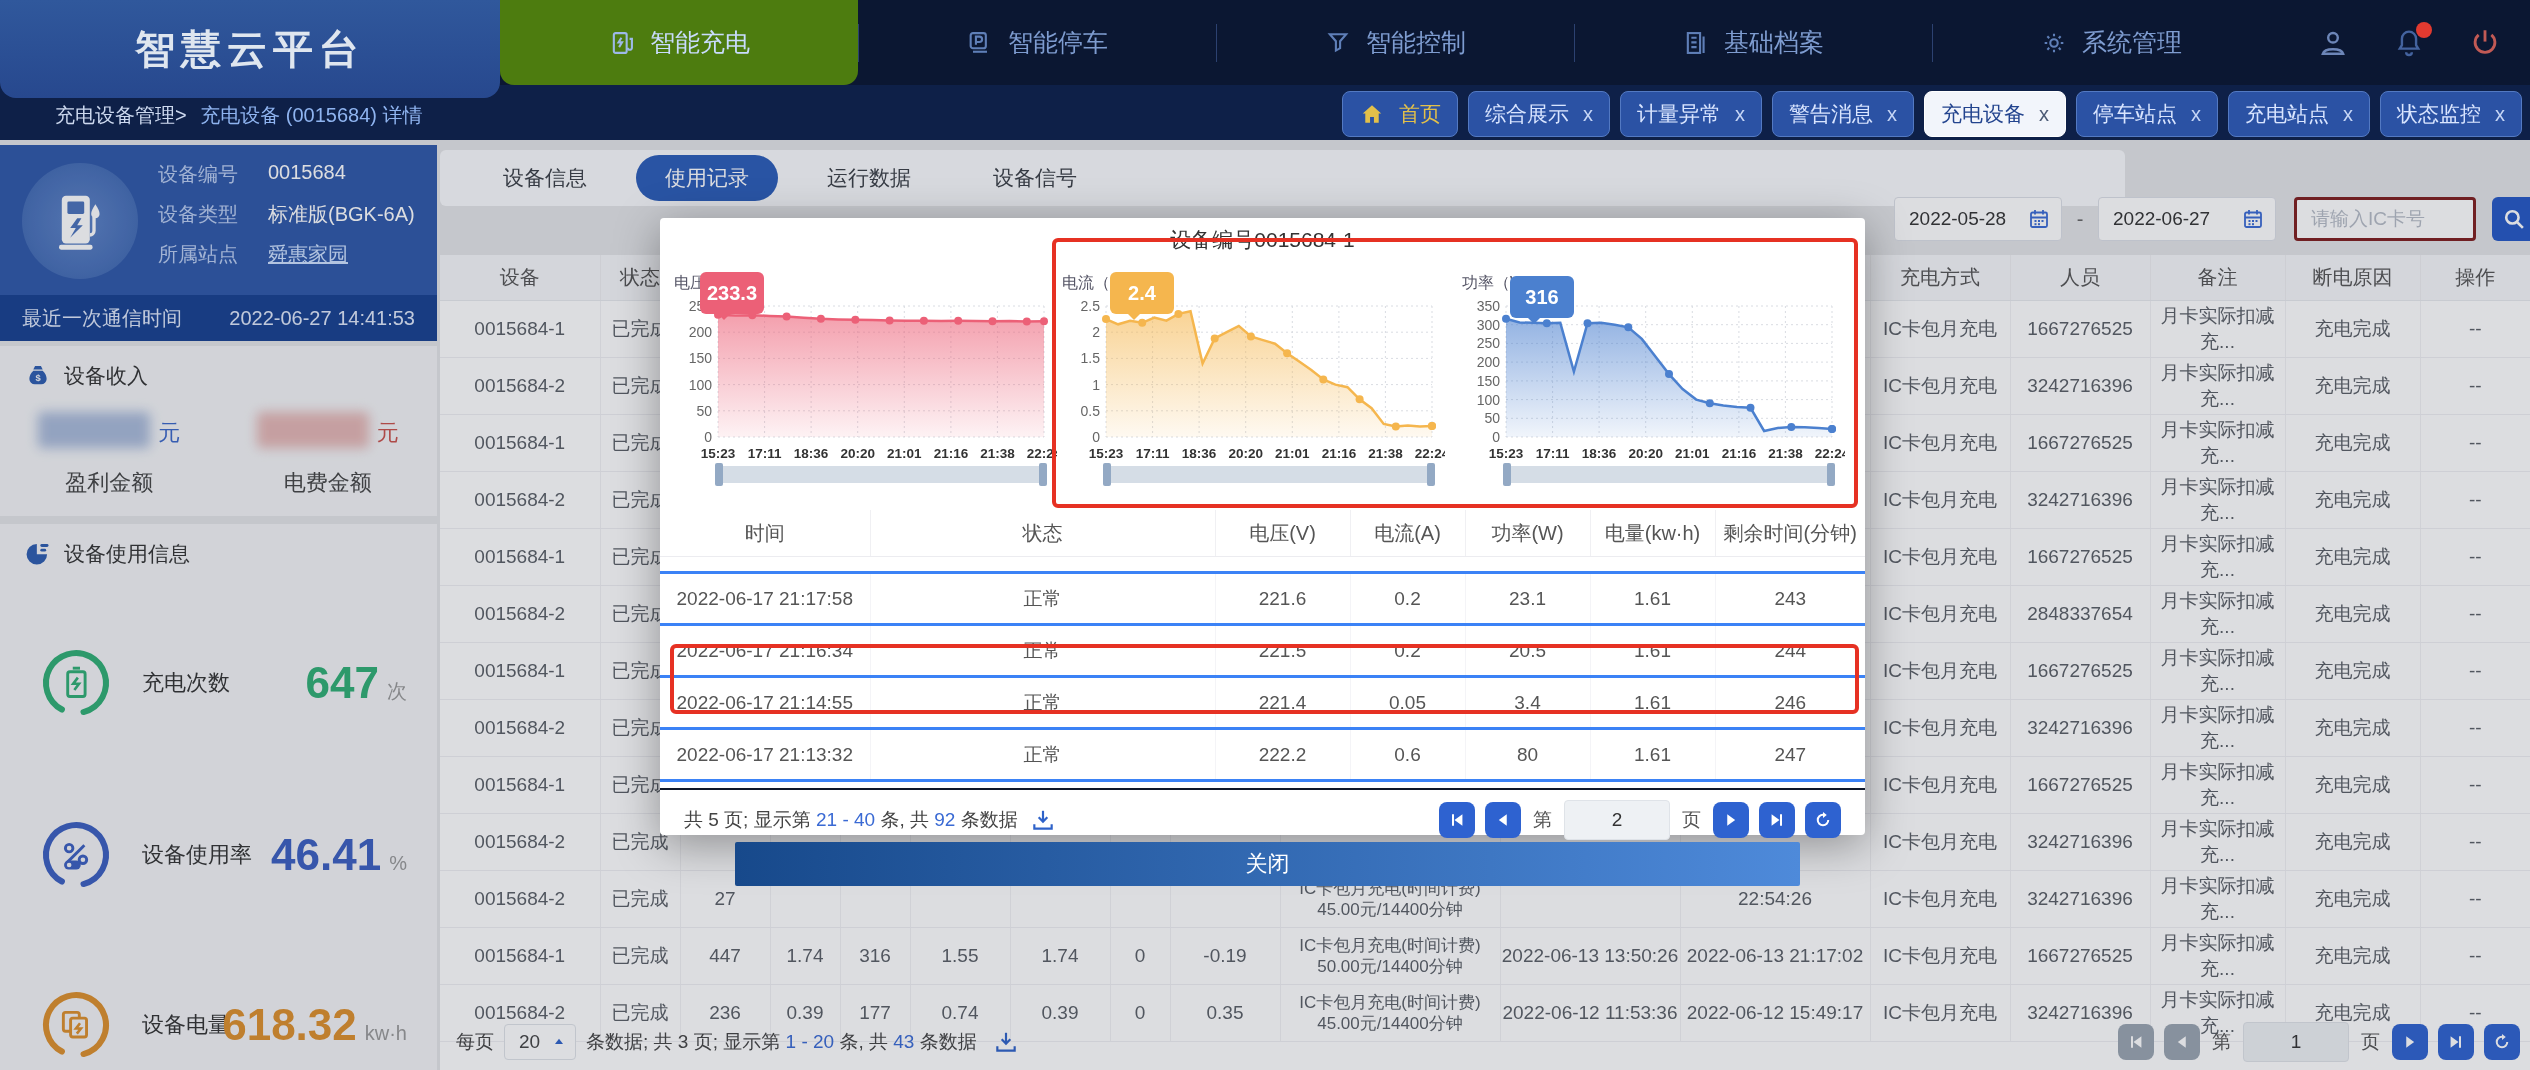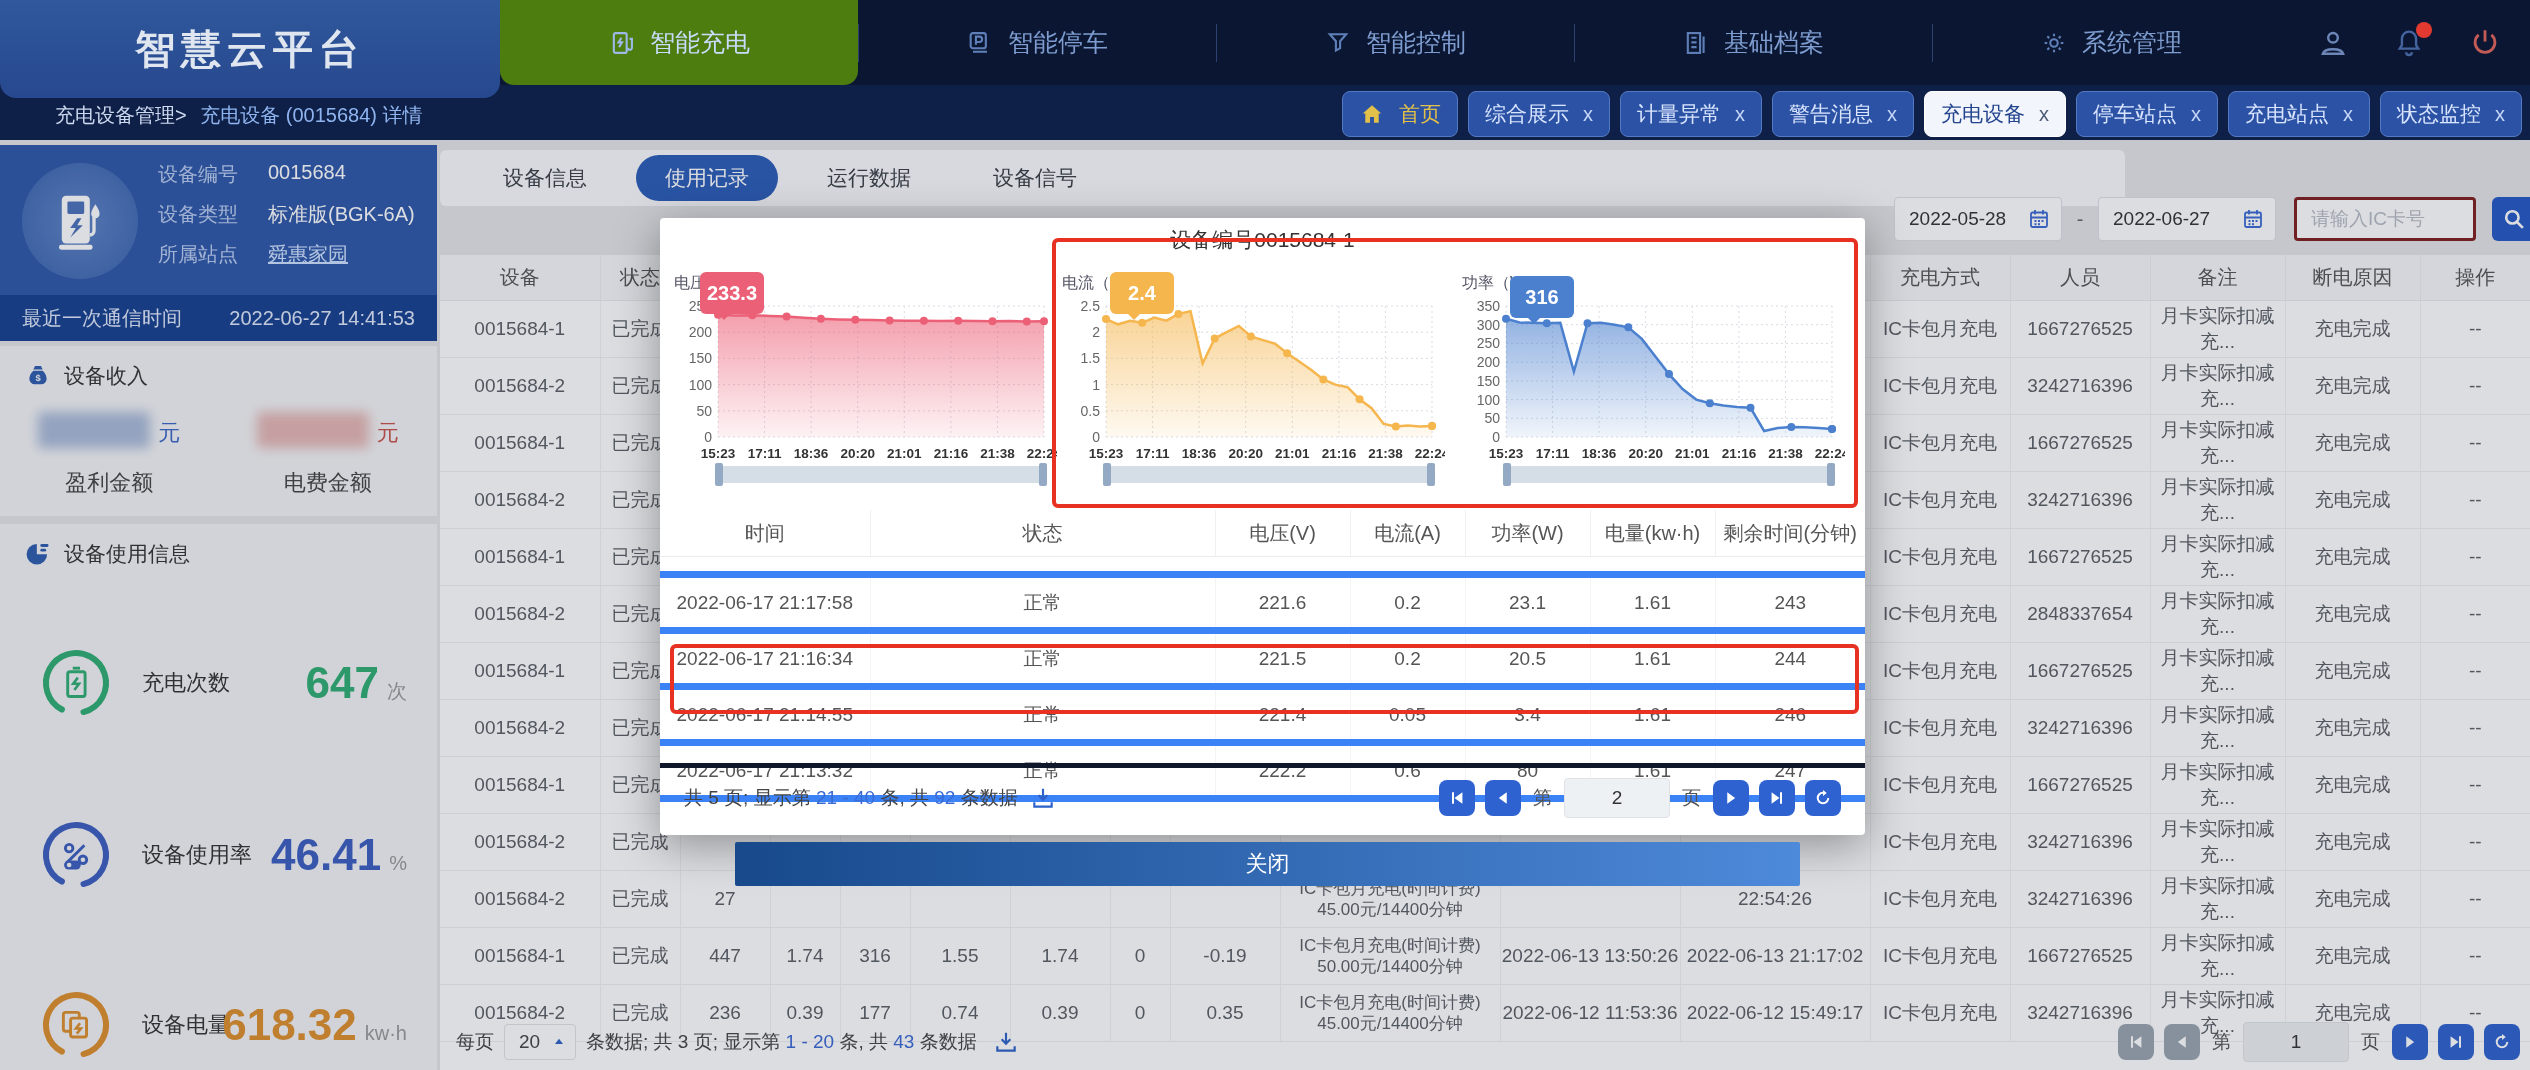--- a/index.html
+++ b/index.html
@@ -139,24 +139,24 @@
   .tip{position:absolute;width:64px;height:42px;border-radius:6px;color:#fff;font-weight:bold;
       font-size:20px;display:flex;align-items:center;justify-content:center;z-index:6;}
   .tip .arrow{position:absolute;left:16px;bottom:-14px;border:8px solid transparent;}
   .red-box{position:absolute;border:4px solid #e63123;border-radius:6px;z-index:30;pointer-events:none;}
 
   .modal-table{position:absolute;left:0;top:292px;width:1205px;}
   .modal-table th{height:44px;font-size:20px;color:#555;font-weight:normal;background:#fff;
       border-bottom:1px solid #ececf0;border-left:1px solid #f0f0f3;}
   .modal-table th:first-child{border-left:none;}
   .modal-table td{height:47px;font-size:19px;color:#555;text-align:center;
-      border-bottom:7px solid #3b82f6;border-left:1px solid #f4f4f7;}
+      border-bottom:3px solid #3b82f6;border-left:1px solid #f4f4f7;}
   .modal-table td:first-child{border-left:none;}
   .modal-table tr.spacer td{height:12px;border-left:none;}
-  .modal-footer{position:absolute;left:0;top:545px;width:1205px;height:60px;border-top:5px solid #0f172a;
+  .modal-footer{position:absolute;left:0;top:570px;width:1205px;height:60px;border-top:2px solid #0f172a;
       display:flex;align-items:center;}
   .mf-left{margin-left:24px;font-size:19px;color:#444;display:flex;align-items:center;gap:6px;}
   .close-bar{position:absolute;left:75px;top:624px;width:1065px;height:44px;border-radius:2px;
       background:linear-gradient(90deg,#17498b,#4e8ada);color:#fff;font-size:22px;
       display:flex;align-items:center;justify-content:center;cursor:pointer;}
 </style>
 </head>
 <body>
 
 <div class="topbar"></div>

